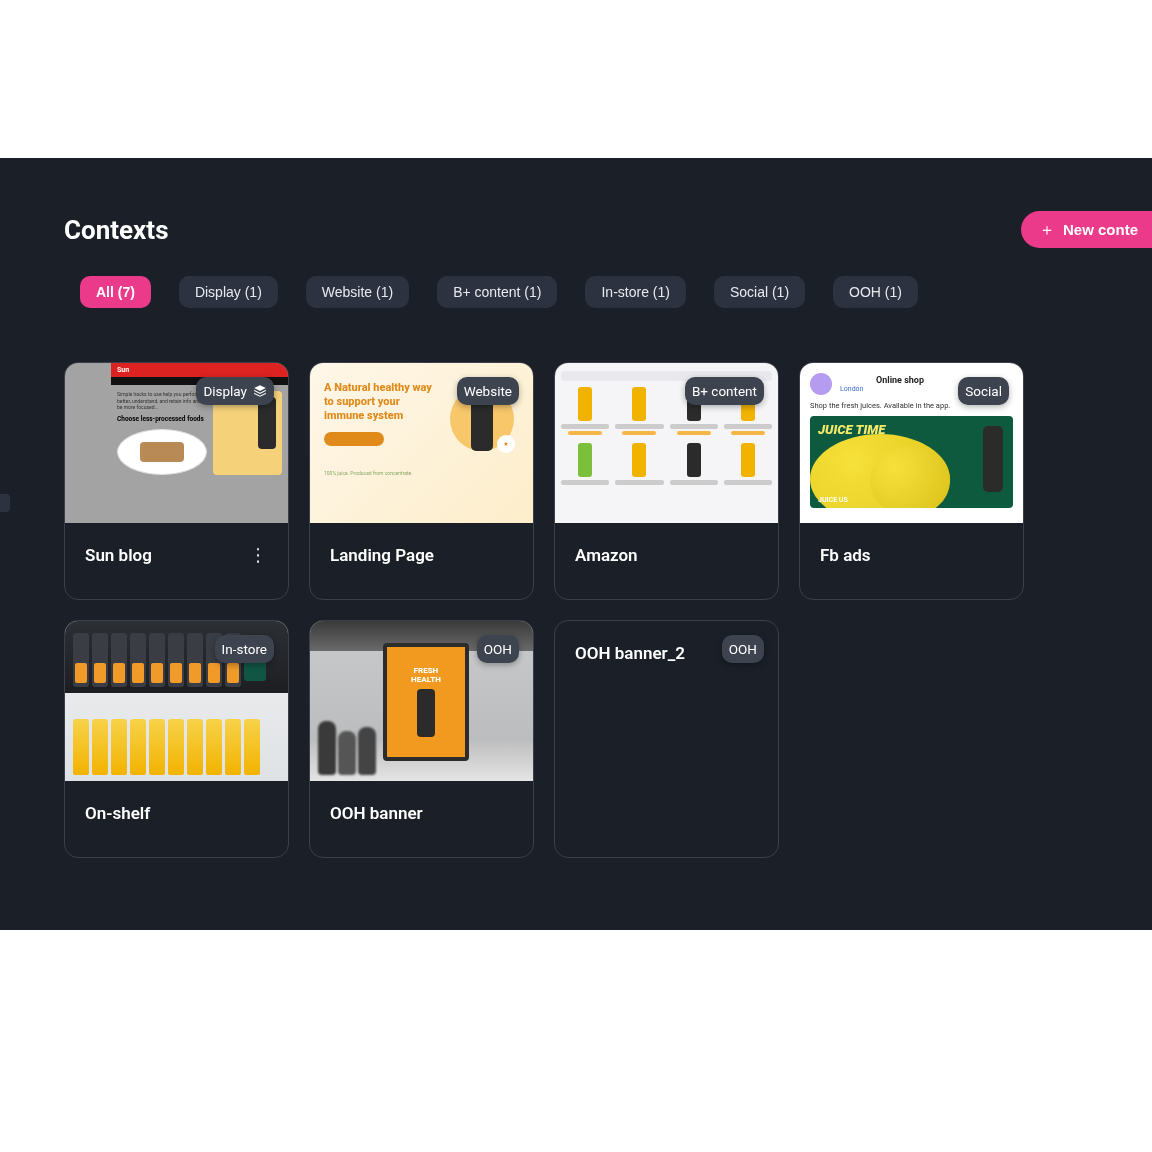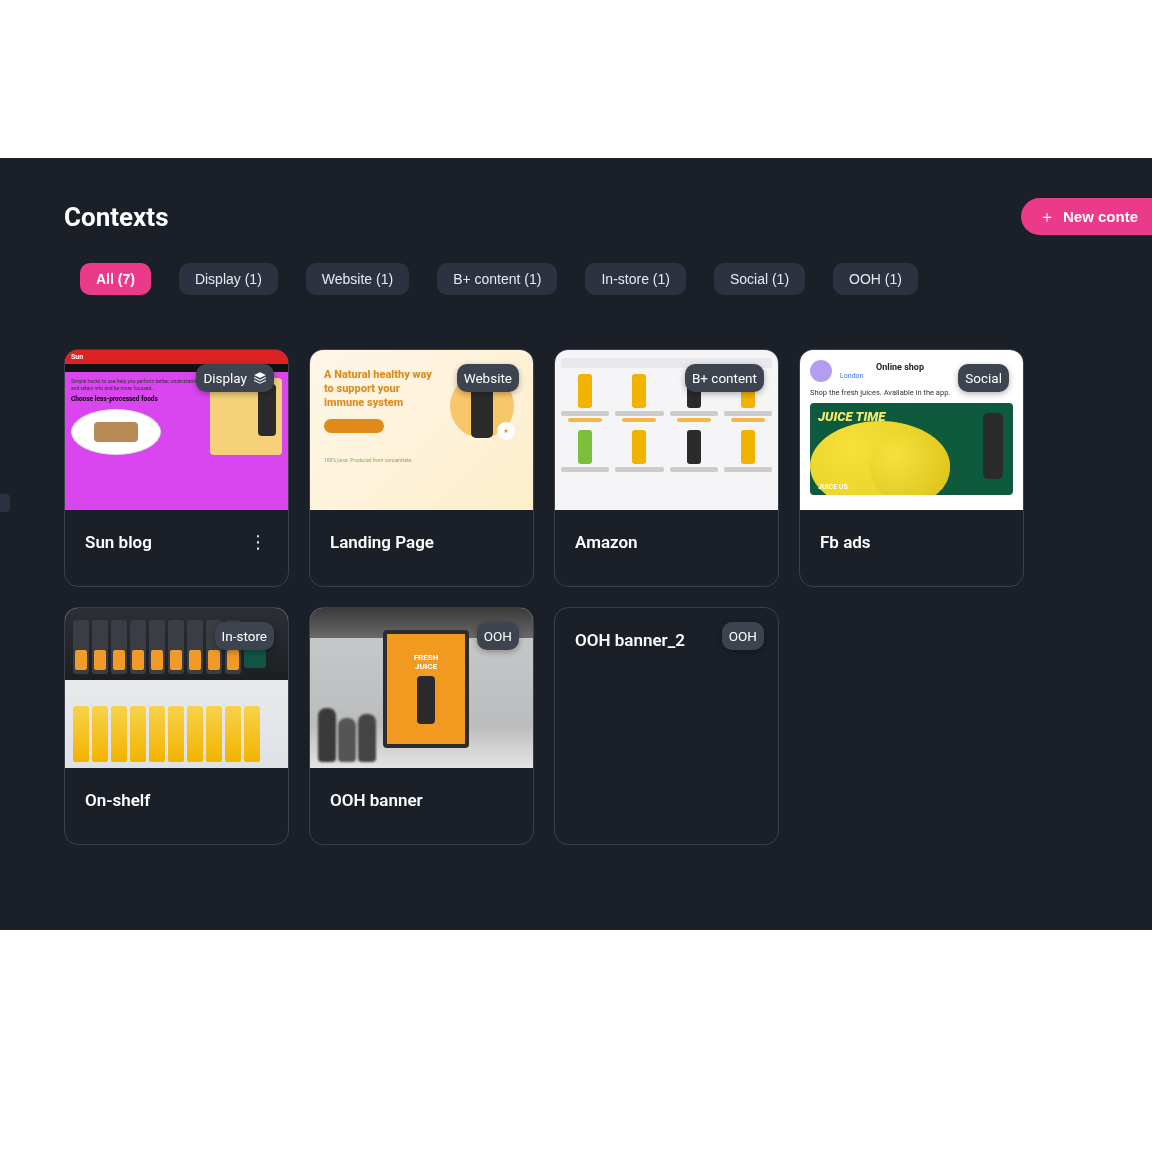--- a/index.html
+++ b/index.html
@@ -19,20 +19,21 @@
     top: 158px; bottom: 222px;
     background: #1b1f27;
     overflow: hidden;
   }
   .app-inner {
     padding: 40px 0 40px 64px;
   }
   .header-row {
     display: flex; align-items: center; justify-content: space-between;
     padding-right: 0;
+    margin-top: 13px;
   }
   .title {
     color: #fff; font-size: 26px; font-weight: 700;
   }
   .new-btn {
     display: inline-flex; align-items: center; gap: 8px;
     background: #ec3a8b;
     color: #fff; font-weight: 700; font-size: 15px;
     padding: 10px 18px;
     border-radius: 20px 0 0 20px;
@@ -95,21 +96,21 @@
   .card-body {
     padding: 22px 20px 34px 20px;
     display: flex; align-items: center; justify-content: space-between;
   }
   .card-title {
     color: #fff; font-size: 17px; font-weight: 600;
   }
   .dots { color: #e8e9ec; font-size: 18px; line-height: 1; letter-spacing: 1px; cursor: pointer; }
 
   
-  .th-sun { background: #d946ef; }
+  .th-sun { background: #a3a3a3; padding-left: 46px; }
   .th-sun .bar { height: 14px; background: #d22; display:flex; align-items:center; padding:0 6px;}
   .th-sun .bar span{ color:#fff; font-size:7px; font-weight:700;}
   .th-sun .subbar{ height:8px; background:#111; }
   .th-sun .content{ display:flex; padding:6px; gap:6px; }
   .th-sun .textcol{ flex:1; font-size:5px; color:#333; line-height:1.3; }
   .th-sun .textcol b{ display:block; font-size:6.5px; color:#000; margin-top:4px;}
   .th-sun .adcol{ width:72px; background:#f5d27a; border-radius:4px; padding:4px; font-size:5px; color:#5b3; position:relative;}
   .th-sun .bottle{ position:absolute; right:6px; top:6px; width:18px; height:52px; background:#2b2b2b; border-radius:4px; }
   .th-sun .bowl{ width:90px; height:46px; background:#fff; border-radius:50%; margin-top:6px; border:1px solid #ddd; display:flex; align-items:center; justify-content:center;}
   .th-sun .bowl span{ width:44px; height:20px; background:#b88a55; border-radius:4px; display:block;}
@@ -387,21 +388,21 @@
               <div class="card-title">On-shelf</div>
             </div>
           </div>
 
           <div class="card">
             <div class="thumb th-ooh1">
               <div class="ceil"></div>
                 <div class="floor"></div>
               <div class="fruit"></div>
               <div class="stand">
-                <div class="t"><span>FRESH</span><br><span>JUICE</span></div>
+                <div class="t"><span>FRESH</span><br><span>HEALTH</span></div>
                 <div class="bt"></div>
               </div>
               <div class="people">
                   <div class="p"></div>
                   <div class="p"></div>
                   <div class="p"></div>
                 </div>
             </div>
             <div class="tag">
               <span>OOH</span>

